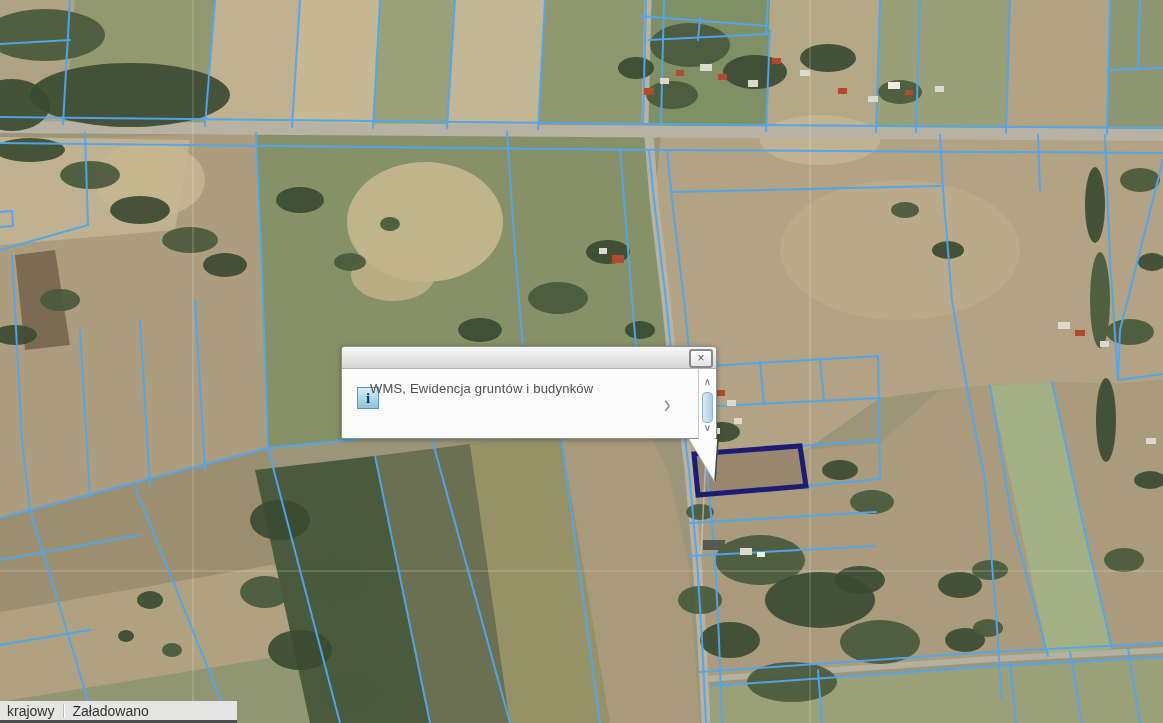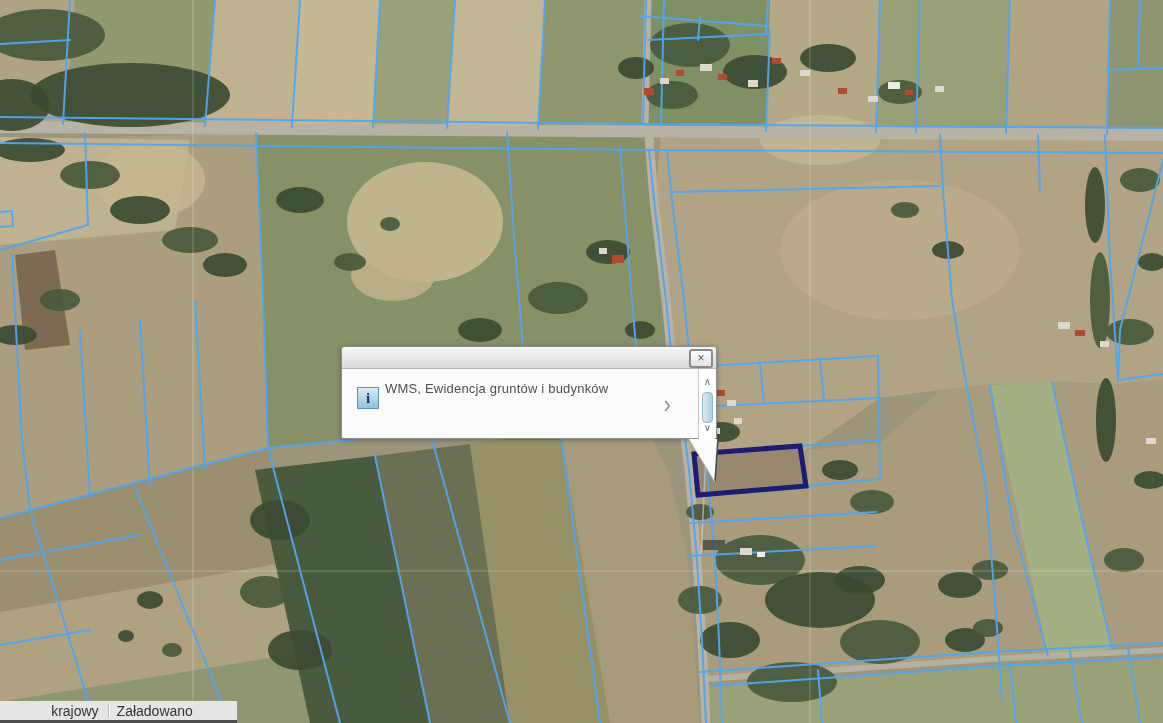--- a/index.html
+++ b/index.html
@@ -26,21 +26,21 @@
     color:#555;font-size:12px;line-height:14px;text-align:center;cursor:pointer;
   }
   .popup-body{position:relative;height:70px;}
   .info-icon{
     position:absolute;left:15px;top:18px;width:20px;height:20px;
     background:linear-gradient(#d7edf8,#8fc3dd);
     border:1px solid #5f93b0;
     color:#14365a;font-family:"Liberation Serif",serif;font-weight:bold;
     font-size:15px;line-height:20px;text-align:center;
   }
-  .popup-text{position:absolute;left:43px;top:12px;width:270px;}
+  .popup-text{position:absolute;left:28px;top:12px;width:270px;}
   .layer-label{font-size:13px;color:#4f4f4f;letter-spacing:.2px;white-space:nowrap;}
   .feature-id{
     font-family:"Liberation Serif",serif;font-weight:bold;font-size:19px;
     color:#0a0a0a;letter-spacing:.5px;margin-top:1px;white-space:nowrap;
   }
   .next-chevron{
     position:absolute;right:44px;top:22px;color:#8f8f8f;font-size:26px;
     line-height:26px;cursor:pointer;transform:scaleX(.8);
   }
   .popup-scrollbar{
@@ -55,21 +55,21 @@
   .scroll-thumb{
     position:absolute;left:3px;top:23px;width:9px;height:29px;cursor:pointer;
     background:linear-gradient(90deg,#dcebf4,#aecde0);
     border:1px solid #8fb6cc;border-radius:4px;
   }
   .popup-tail{position:absolute;left:686px;top:439px;}
   
   .statusbar{
     position:absolute;left:0;top:701px;width:237px;height:19px;
     background:rgba(236,236,236,.93);display:flex;align-items:center;
-    font-size:14px;color:#333;box-sizing:border-box;padding-left:7px;justify-content:center;
+    font-size:14px;color:#333;box-sizing:border-box;padding-left:7px;
   }
   .sb-item{white-space:nowrap;cursor:default;}
   .sb-divider{width:1px;height:14px;background:#b9b9b9;margin:0 8px 0 9px;box-shadow:1px 0 0 #fff;}
   .statusbar-shadow{
     position:absolute;left:0;top:720px;width:237px;height:3px;background:#4e4e4e;
   }
 </style>
 </head>
 <body>
 

